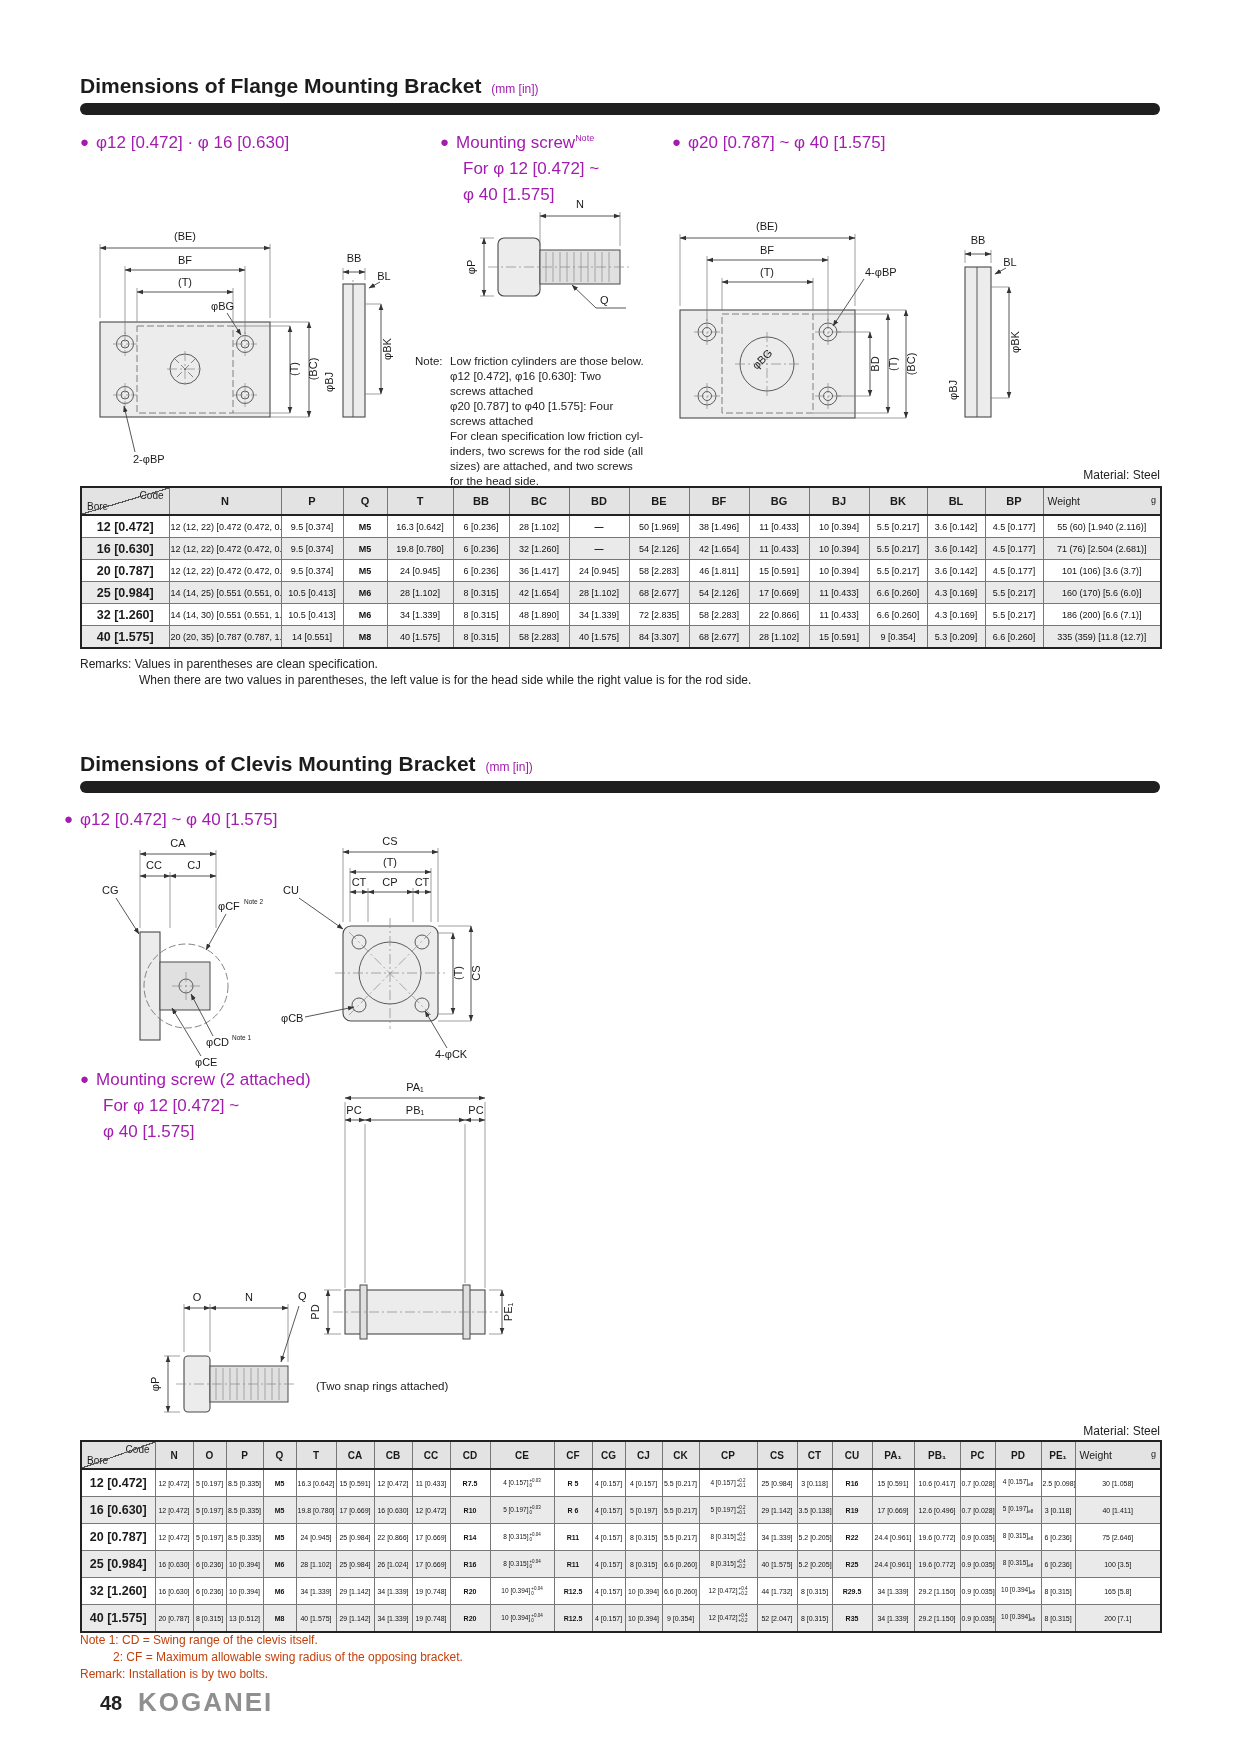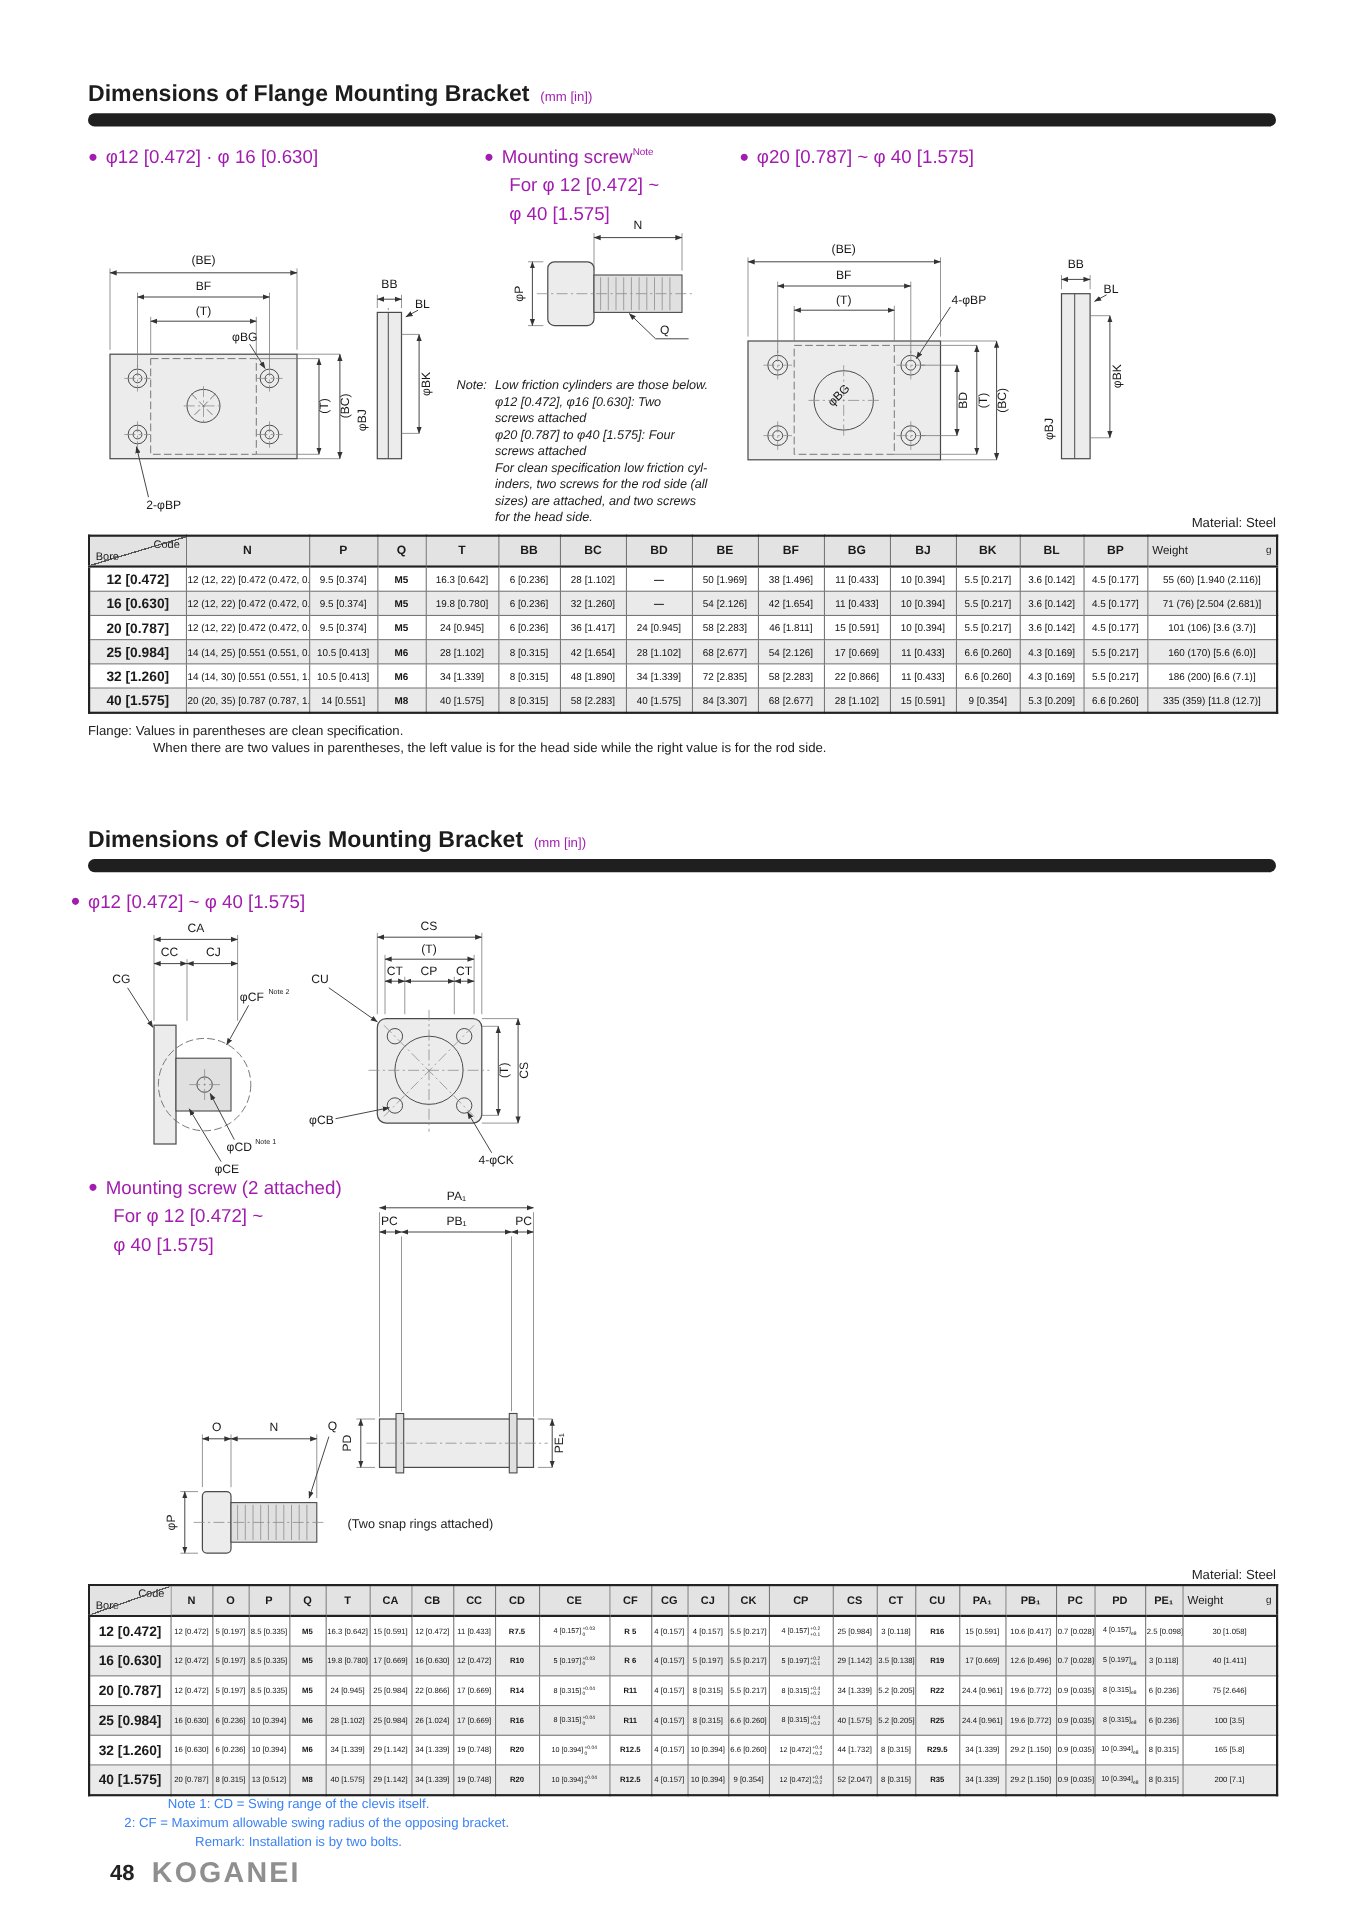--- a/index.html
+++ b/index.html
@@ -14,21 +14,21 @@
   .bullet{font-size:17px;font-weight:normal;color:#a21caf;white-space:nowrap;}
   .bullet .dot{font-size:15px;margin-right:7px;vertical-align:1px;}
   .bullet sup{font-size:9px;}
   
   .note-block{font-size:11.5px;line-height:15px;color:#222;position:absolute;}
   .note-block .lbl{position:absolute;left:0;top:0;}
   .note-block .lines{padding-left:35px;}
   .remarks{font-size:12px;line-height:16px;color:#222;}
   .remarks .r2{padding-left:59px;}
   .material{font-size:12px;color:#222;text-align:right;}
-  .bnotes{font-size:12px;line-height:17px;color:#3b82f6;text-align:center;}
+  .bnotes{font-size:12px;line-height:17px;color:#c2410c;}
   .bnotes .n2{padding-left:33px;}
   
   table.dtable{border-collapse:collapse;table-layout:fixed;border:2px solid #222;background:#fff;}
   .dtable th,.dtable td{border:1px solid #777;padding:0 1px;text-align:center;vertical-align:middle;overflow:hidden;white-space:nowrap;}
   .dtable thead th{background:#e3e3e3;font-size:11px;height:26px;border-bottom:2px solid #222;}
   .t2 thead th{font-size:10px;}
   .dtable tr.alt{background:#eaeaea;}
   .dtable td.cell{font-size:9px;height:21px;color:#111;}
   .t2 td.cell{font-size:7px;height:26px;}
   .dtable .mid{font-size:9.5px;font-weight:bold;}
@@ -163,21 +163,21 @@
       <line class="dim" x1="100" y1="30" x2="180" y2="30" marker-start="url(#arw)" marker-end="url(#arw)"></line>
       <text x="140" y="22" text-anchor="middle">N</text>
       <path class="ext" d="M54,52 H40 M54,110 H40"></path>
       <line class="dim" x1="44" y1="52" x2="44" y2="110" marker-start="url(#arw)" marker-end="url(#arw)"></line>
       <text transform="rotate(-90 35 81)" x="35" y="81" text-anchor="middle">φP</text>
       <text x="160" y="118">Q</text>
       <path class="dim" d="M186,122 H156 L132,99" marker-end="url(#arw)"></path>
     </g>
   </svg>
 
-  <div class="note-block" style="left:415px;top:344px;width:265px;font-style:italic;">
+  <div class="note-block" style="left:415px;top:354px;width:265px;">
     <span class="lbl">Note:</span>
     <div class="lines">
       <div>Low friction cylinders are those below.</div>
       <div>φ12 [0.472], φ16 [0.630]: Two</div>
       <div>screws attached</div>
       <div>φ20 [0.787] to φ40 [1.575]: Four</div>
       <div>screws attached</div>
       <div>For clean specification low friction cyl-</div>
       <div>inders, two screws for the rod side (all</div>
       <div>sizes) are attached, and two screws</div>
@@ -390,21 +390,21 @@
           <td class="cell">15 [0.591]</td>
           <td class="cell">9 [0.354]</td>
           <td class="cell">5.3 [0.209]</td>
           <td class="cell">6.6 [0.260]</td>
           <td class="cell wt longcell">335 (359) [11.8 (12.7)]</td>
         </tr>
       </tbody>
   </table>
 
   <div class="abs remarks" style="left:80px;top:656px;">
-    <div><span>Flange:</span> <span>Values in parentheses are clean specification.</span></div>
+    <div><span>Remarks:</span> <span>Values in parentheses are clean specification.</span></div>
     <div class="r2">When there are two values in parentheses, the left value is for the head side while the right value is for the rod side.</div>
   </div>
 
   <div class="abs sec-title" style="left:80px;top:752px;">
     <span>Dimensions of Clevis Mounting Bracket</span>
     <span class="unit">(mm [in])</span>
   </div>
   <div class="abs bar" style="left:80px;top:781px;width:1080px;"></div>
 
   <div class="abs bullet" style="left:64px;top:810px;">

